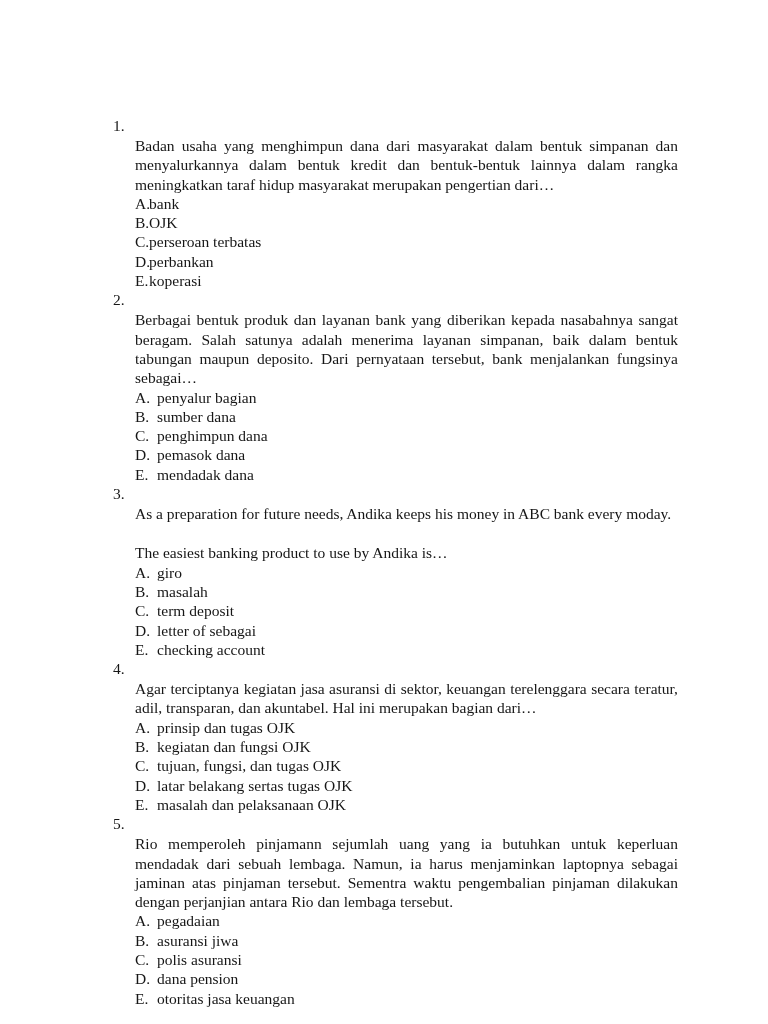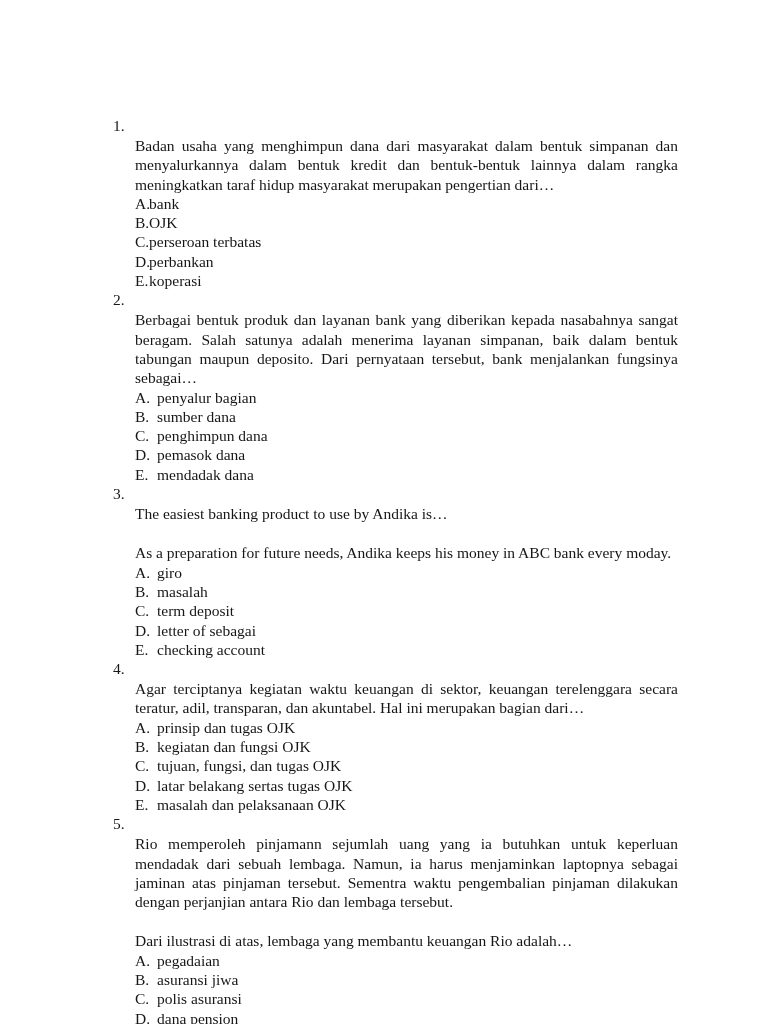--- a/index.html
+++ b/index.html
@@ -116,22 +116,22 @@
             <span class="opt-label">E.</span>
             <span class="opt-text">mendadak dana</span>
           </div>
         </div>
       </div>
     </div>
 
     <div class="question">
       <div class="q-num">3.</div>
       <div class="q-body">
+        <div class="q-par">As a preparation for future needs, Andika keeps his money in ABC bank every moday.</div>
         <div class="q-par">The easiest banking product to use by Andika is…</div>
-        <div class="q-par">As a preparation for future needs, Andika keeps his money in ABC bank every moday.</div>
         <div class="options">
           <div class="option">
             <span class="opt-label">A.</span>
             <span class="opt-text">giro</span>
           </div>
           <div class="option">
             <span class="opt-label">B.</span>
             <span class="opt-text">masalah</span>
           </div>
           <div class="option">
@@ -146,21 +146,21 @@
             <span class="opt-label">E.</span>
             <span class="opt-text">checking account</span>
           </div>
         </div>
       </div>
     </div>
 
     <div class="question">
       <div class="q-num">4.</div>
       <div class="q-body">
-        <div class="q-par">Agar terciptanya kegiatan waktu keuangan di sektor, keuangan terelenggara secara teratur, adil, transparan, dan akuntabel. Hal ini merupakan bagian dari…</div>
+        <div class="q-par">Agar terciptanya kegiatan jasa asuransi di sektor, keuangan terelenggara secara teratur, adil, transparan, dan akuntabel. Hal ini merupakan bagian dari…</div>
         <div class="options">
           <div class="option">
             <span class="opt-label">A.</span>
             <span class="opt-text">prinsip dan tugas OJK</span>
           </div>
           <div class="option">
             <span class="opt-label">B.</span>
             <span class="opt-text">kegiatan dan fungsi OJK</span>
           </div>
           <div class="option">
@@ -176,21 +176,20 @@
             <span class="opt-text">masalah dan pelaksanaan OJK</span>
           </div>
         </div>
       </div>
     </div>
 
     <div class="question">
       <div class="q-num">5.</div>
       <div class="q-body">
         <div class="q-par">Rio memperoleh pinjamann sejumlah uang yang ia butuhkan untuk keperluan mendadak dari sebuah lembaga. Namun, ia harus menjaminkan laptopnya sebagai jaminan atas pinjaman tersebut. Sementra waktu pengembalian pinjaman dilakukan dengan perjanjian antara Rio dan lembaga tersebut.</div>
-        <div class="q-par">Dari ilustrasi di atas, lembaga yang membantu keuangan Rio adalah…</div>
         <div class="options">
           <div class="option">
             <span class="opt-label">A.</span>
             <span class="opt-text">pegadaian</span>
           </div>
           <div class="option">
             <span class="opt-label">B.</span>
             <span class="opt-text">asuransi jiwa</span>
           </div>
           <div class="option">

